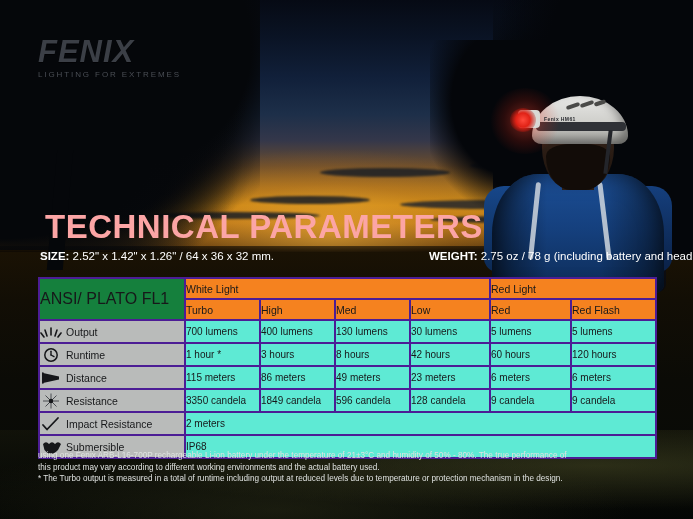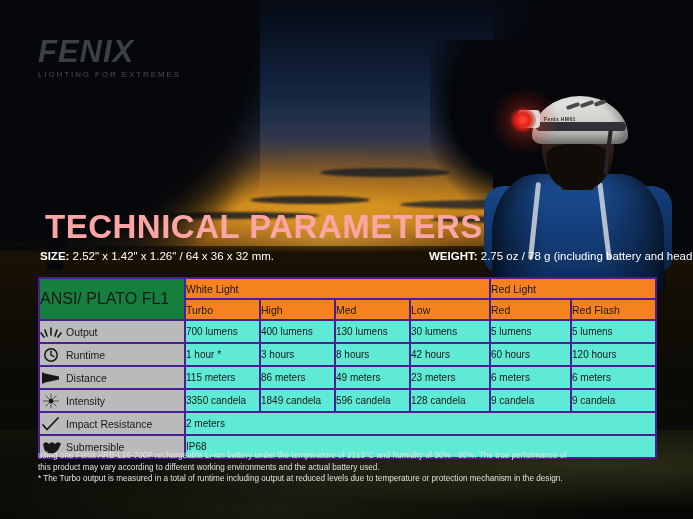--- a/index.html
+++ b/index.html
@@ -359,21 +359,21 @@
           <span class="ricon">
             <svg width="22" height="16" viewBox="0 0 22 16">
               <g stroke="#4a4c50" stroke-width="1">
                 <line x1="11" y1="0.5" x2="11" y2="15.5"></line>
                 <line x1="3" y1="8" x2="19" y2="8"></line>
                 <line x1="5.5" y1="2.5" x2="16.5" y2="13.5"></line>
                 <line x1="16.5" y1="2.5" x2="5.5" y2="13.5"></line>
               </g>
               <circle cx="11" cy="8" r="2.2" fill="#16171a"></circle>
             </svg>
-          </span><span class="lbl">Intensity</span>
+          </span><span class="lbl">Resistance</span>
         </td>
         <td class="cell">3350 candela</td>
         <td class="cell">1849 candela</td>
         <td class="cell">596 candela</td>
         <td class="cell">128 candela</td>
         <td class="cell">9 candela</td>
         <td class="cell">9 candela</td>
       </tr>
 
       <tr>

